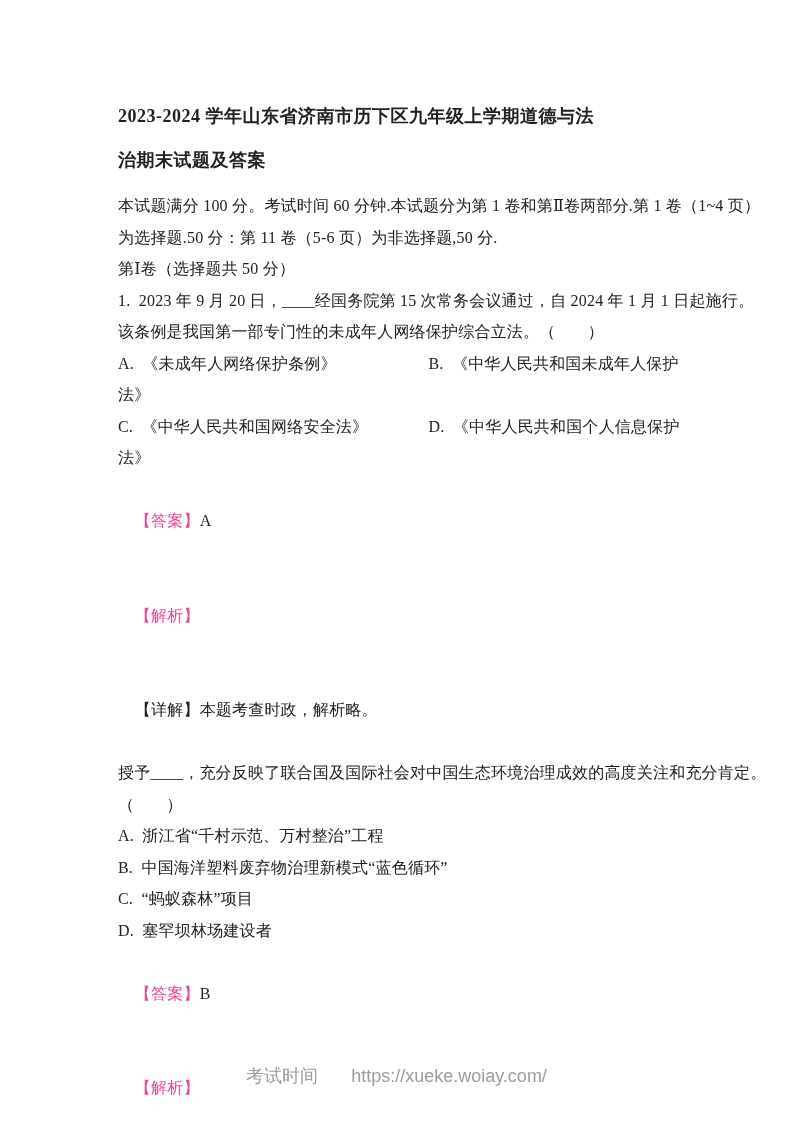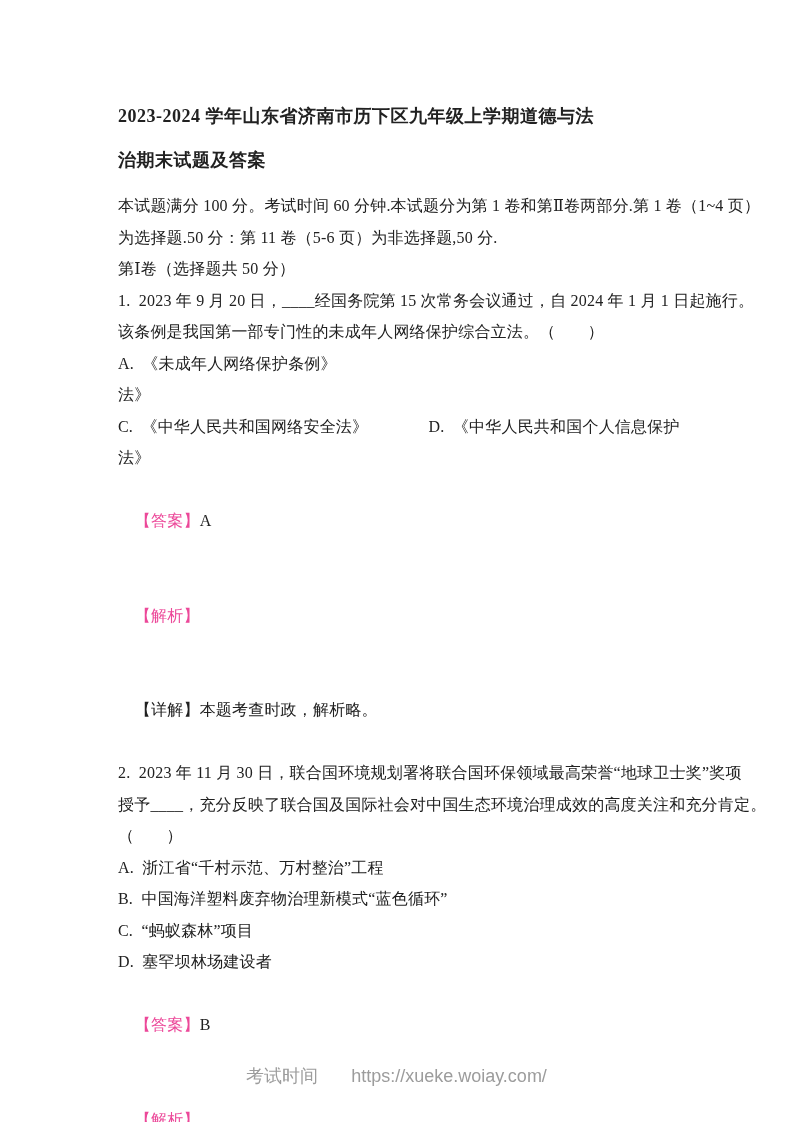--- a/index.html
+++ b/index.html
@@ -81,39 +81,39 @@
   <div class="t-line">本试题满分 100 分。考试时间 60 分钟.本试题分为第 1 卷和第Ⅱ卷两部分.第 1 卷（1~4 页）</div>
   <div class="t-line">为选择题.50 分：第 11 卷（5-6 页）为非选择题,50 分.</div>
 
   <div class="t-line center">第Ⅰ卷（选择题共 50 分）</div>
 
   <div class="t-line">1.  2023 年 9 月 20 日，____经国务院第 15 次常务会议通过，自 2024 年 1 月 1 日起施行。</div>
   <div class="t-line">该条例是我国第一部专门性的未成年人网络保护综合立法。（　　）</div>
 
   <div class="t-line two-col">
     <span class="col-left">A.  《未成年人网络保护条例》</span>
+    <span class="col-right">B.  《中华人民共和国未成年人保护</span>
   </div>
   <div class="t-line">法》</div>
   <div class="t-line two-col">
     <span class="col-left">C.  《中华人民共和国网络安全法》</span>
     <span class="col-right">D.  《中华人民共和国个人信息保护</span>
   </div>
   <div class="t-line">法》</div>
 
   <div class="t-line">
     <span class="label-blue">【答案】</span><span>A</span>
   </div>
   <div class="t-line">
     <span class="label-blue">【解析】</span>
   </div>
   <div class="t-line">
     <span>【详解】</span><span>本题考查时政，解析略。</span>
   </div>
 
-  <div class="t-line">2.  2023 年 11 月 30 日，联合国环境规划署将联合国环保领域最高荣誉“地球卫士奖”奖项</div>
   <div class="t-line">授予____，充分反映了联合国及国际社会对中国生态环境治理成效的高度关注和充分肯定。</div>
   <div class="t-line">（　　）</div>
 
   <div class="t-line">A.  浙江省“千村示范、万村整治”工程</div>
   <div class="t-line">B.  中国海洋塑料废弃物治理新模式“蓝色循环”</div>
   <div class="t-line">C.  “蚂蚁森林”项目</div>
   <div class="t-line">D.  塞罕坝林场建设者</div>
 
   <div class="t-line">
     <span class="label-blue">【答案】</span><span>B</span>

